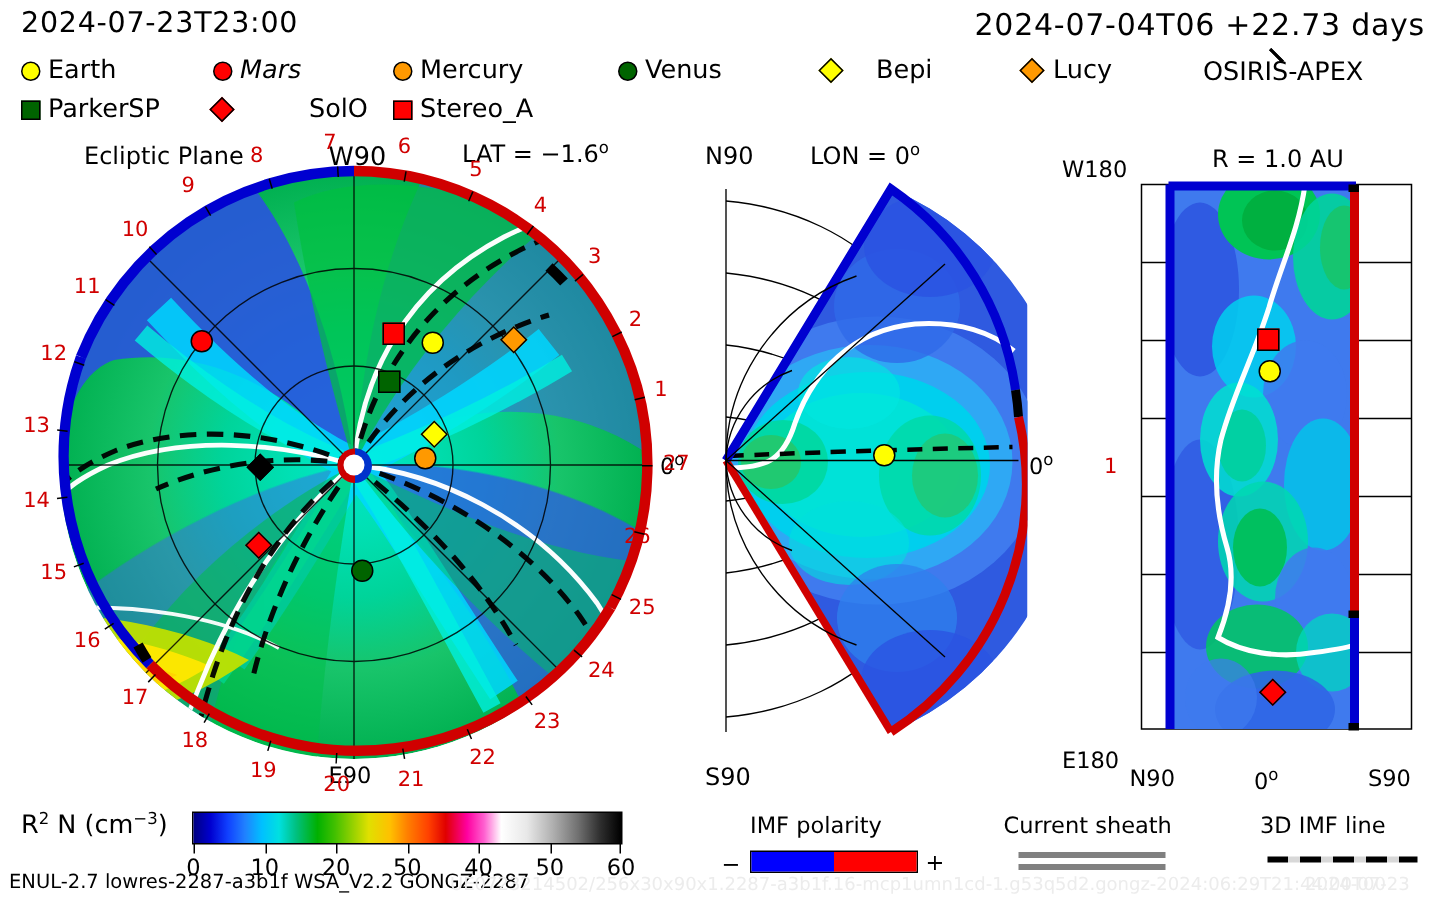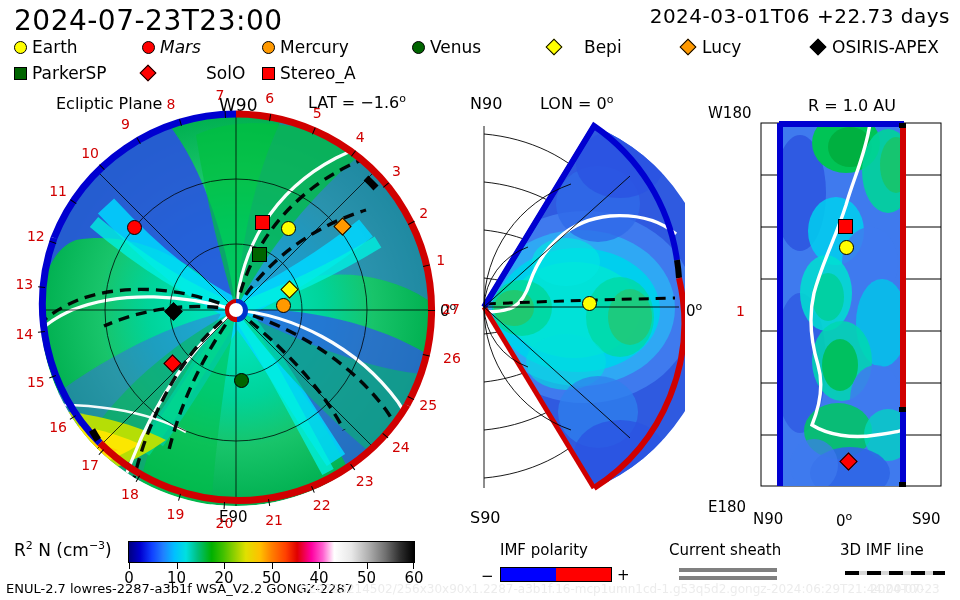--- a/index.html
+++ b/index.html
@@ -2,21 +2,21 @@
 <html><head>
 <meta charset="utf-8">
 <style>
   html,body{margin:0;padding:0;background:#fff;}
   body{width:960px;height:600px;overflow:hidden;
        font-family:"DejaVu Sans",sans-serif;color:#000;}
   .root{position:relative;width:960px;height:600px;}
   .abs{position:absolute;}
 
   
-  .hdr-date{left:14px;top:4px;font-size:28px;letter-spacing:.5px;}
+  .hdr-date{left:14px;top:4px;font-size:19px;letter-spacing:.5px;}
   .hdr-run{right:10px;top:4px;font-size:20px;letter-spacing:.5px;}
 
   
   .leg-row{position:absolute;height:22px;}
   .leg-item{position:absolute;display:flex;align-items:center;height:22px;}
   .leg-item span.lbl{font-size:17px;margin-left:5px;white-space:nowrap;}
 
   .mk{display:inline-block;box-sizing:border-box;border:1.5px solid #000;}
   .mk.circle{width:13px;height:13px;border-radius:50%;}
   .mk.square{width:13px;height:13px;}
@@ -78,21 +78,21 @@
   .watermark{position:absolute;left:300px;top:582px;font-size:12px;color:#ececec;
              white-space:nowrap;}
   .wm2{position:absolute;left:870px;top:582px;font-size:12px;color:#ececec;}
 </style>
 </head>
 <body>
 
 <div class="root">
 
   <div class="abs hdr-date">2024-07-23T23:00</div>
-  <div class="abs hdr-run">2024-03-01T06 +22.73 days</div>
+  <div class="abs hdr-run">2024-07-04T06 +22.73 days</div>
 
   <div class="leg-row" style="left:0;top:36px;width:764px;">
     <div class="leg-item" style="left:14px;">
       <i class="mk circle" style="background:#ffff00"></i>
       <span class="lbl">Earth</span>
       </div>
     <div class="leg-item" style="left:142px;font-style:italic;">
       <i class="mk circle" style="background:#ff0000"></i>
       <span class="lbl">Mars</span>
       </div>
@@ -105,21 +105,21 @@
       <span class="lbl">Venus</span>
       </div>
     <div class="leg-item" style="left:548px;">
       <i class="mk diamond" style="background:#ffff00"></i>
       <span class="lbl" style="margin-left:24px">Bepi</span>
       </div>
     <div class="leg-item" style="left:682px;">
       <i class="mk diamond" style="background:#ff9900"></i>
       <span class="lbl" style="margin-left:8px">Lucy</span>
       </div>
-    <div class="leg-item" style="left:812px;">
+    <div class="leg-item" style="left:794px;flex-direction:column;">
       <i class="mk diamond" style="background:#000000"></i>
       <span class="lbl" style="margin-left:8px">OSIRIS-APEX</span>
       </div>
   </div>
 
   <div class="leg-row" style="left:0;top:62px;width:960px;">
     <div class="leg-item" style="left:14px;">
       <i class="mk square" style="background:#006400"></i>
       <span class="lbl">ParkerSP</span>
       </div>
@@ -291,21 +291,21 @@
       <div class="hrlab" style="left: 265.161px; top: 511.749px;">21</div>
       <div class="tick" style="left: 269.34px; top: 499.083px; width: 7px; height: 1.4px; transform-origin: 0px 0px; transform: rotate(-280deg);"></div>
       <div class="hrlab" style="left: 312.761px; top: 497.498px;">22</div>
       <div class="tick" style="left: 312.047px; top: 486.297px; width: 7px; height: 1.4px; transform-origin: 0px 0px; transform: rotate(-293.333deg);"></div>
       <div class="hrlab" style="left: 355.792px; top: 472.654px;">23</div>
       <div class="tick" style="left: 350.654px; top: 464.008px; width: 7px; height: 1.4px; transform-origin: 0px 0px; transform: rotate(-306.667deg);"></div>
       <div class="hrlab" style="left: 391.934px; top: 438.557px;">24</div>
       <div class="tick" style="left: 383.081px; top: 433.415px; width: 7px; height: 1.4px; transform-origin: 0px 0px; transform: rotate(-320deg);"></div>
       <div class="hrlab" style="left: 419.237px; top: 397.043px;">25</div>
       <div class="tick" style="left: 407.577px; top: 396.169px; width: 7px; height: 1.4px; transform-origin: 0px 0px; transform: rotate(-333.333deg);"></div>
-      <div class="hrlab" style="left: 443px; top: 350.352px;">26</div>
+      <div class="hrlab" style="left: 416px; top: 350.352px;">26</div>
       <div class="tick" style="left: 422.825px; top: 354.278px; width: 7px; height: 1.4px; transform-origin: 0px 0px; transform: rotate(-346.667deg);"></div>
       <div class="hrlab" style="left: 442px; top: 301px;">27</div>
       <div class="tick" style="left: 428px; top: 310px; width: 7px; height: 1.4px; transform-origin: 0px 0px; transform: rotate(-360deg);"></div>
     </div>
 
   <div class="abs" style="left:470px;top:94px;font-size:16px;">N90</div>
   <div class="abs ptitle" style="left:540px;top:93px;"><span>LON = 0</span><sup class="sm">o</sup></div>
   <div class="abs" style="left:470px;top:508px;font-size:16px;">S90</div>
   <div class="abs" style="left:686px;top:300px;font-size:15px;"><span>0</span><sup class="sm">o</sup></div>
 

